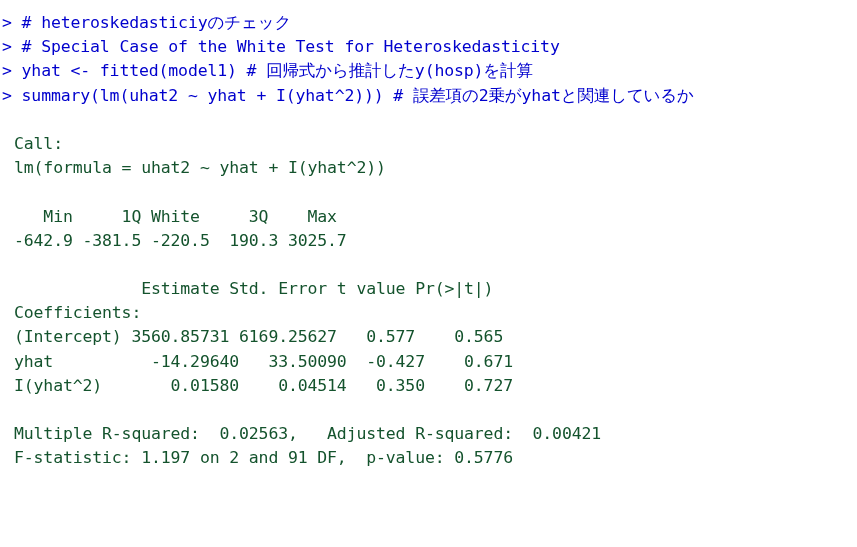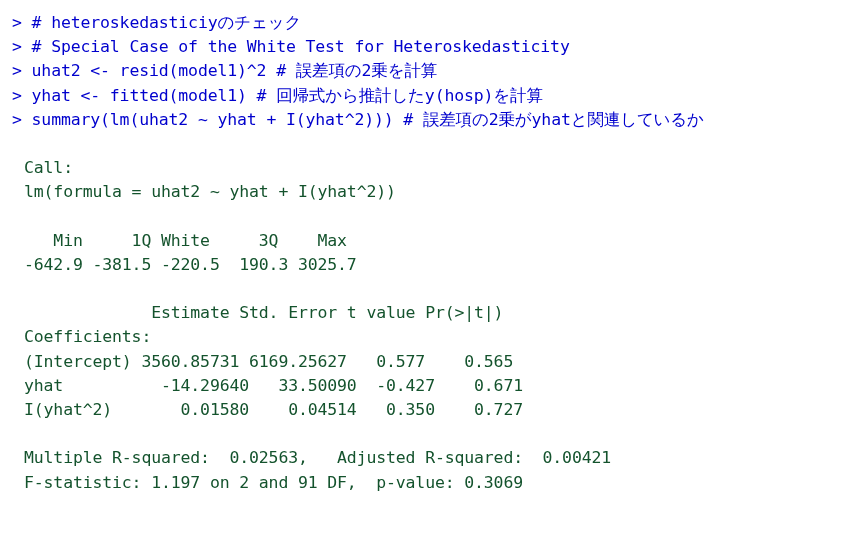--- a/index.html
+++ b/index.html
@@ -23,21 +23,21 @@
     box-sizing: border-box;
   }
   .line {
     font-family: "DejaVu Sans Mono", "Liberation Mono", monospace;
     font-size: 16.5px;
     line-height: 24.2px;
     height: 24.2px;
     white-space: pre;
     letter-spacing: -0.15px;
     margin: 0;
-    padding: 0 0 0 12px;
+    padding: 0 0 0 2px;
     overflow: visible;
   }
   .cmd {
     color: #0000cd;
     font-weight: 500;
   }
   .out {
     color: #14532d;
     margin-left: 12px;
   }
@@ -52,31 +52,30 @@
     position: relative;
   }
 </style>
 </head>
 <body>
 
 <div id="console">
     <div class="line cmd first-line"></div>
     <div class="line cmd">&gt; # heteroskedasticiyのチェック</div>
     <div class="line cmd">&gt; # Special Case of the White Test for Heteroskedasticity</div>
-    <div class="line cmd">&gt; uhat2 &lt;- resid(model1)^2 # 誤差項の2乗を計算</div>
     <div class="line cmd">&gt; yhat &lt;- fitted(model1) # 回帰式から推計したy(hosp)を計算</div>
     <div class="line cmd">&gt; summary(lm(uhat2 ~ yhat + I(yhat^2))) # 誤差項の2乗がyhatと関連しているか</div>
     <div class="line blank"> </div>
     <div class="line out">Call:</div>
     <div class="line out">lm(formula = uhat2 ~ yhat + I(yhat^2))</div>
     <div class="line blank"> </div>
     <div class="line out">   Min     1Q White     3Q    Max</div>
     <div class="line out">-642.9 -381.5 -220.5  190.3 3025.7</div>
     <div class="line blank"> </div>
     <div class="line out">             Estimate Std. Error t value Pr(&gt;|t|)</div>
     <div class="line out">Coefficients:</div>
     <div class="line out">(Intercept) 3560.85731 6169.25627   0.577    0.565</div>
     <div class="line out">yhat          -14.29640   33.50090  -0.427    0.671</div>
     <div class="line out">I(yhat^2)       0.01580    0.04514   0.350    0.727</div>
     <div class="line blank"> </div>
     <div class="line out">Multiple R-squared:  0.02563,   Adjusted R-squared:  0.00421</div>
-    <div class="line out">F-statistic: 1.197 on 2 and 91 DF,  p-value: 0.3069</div>
+    <div class="line out">F-statistic: 1.197 on 2 and 91 DF,  p-value: 0.5776</div>
   </div>
 
 </body></html>

